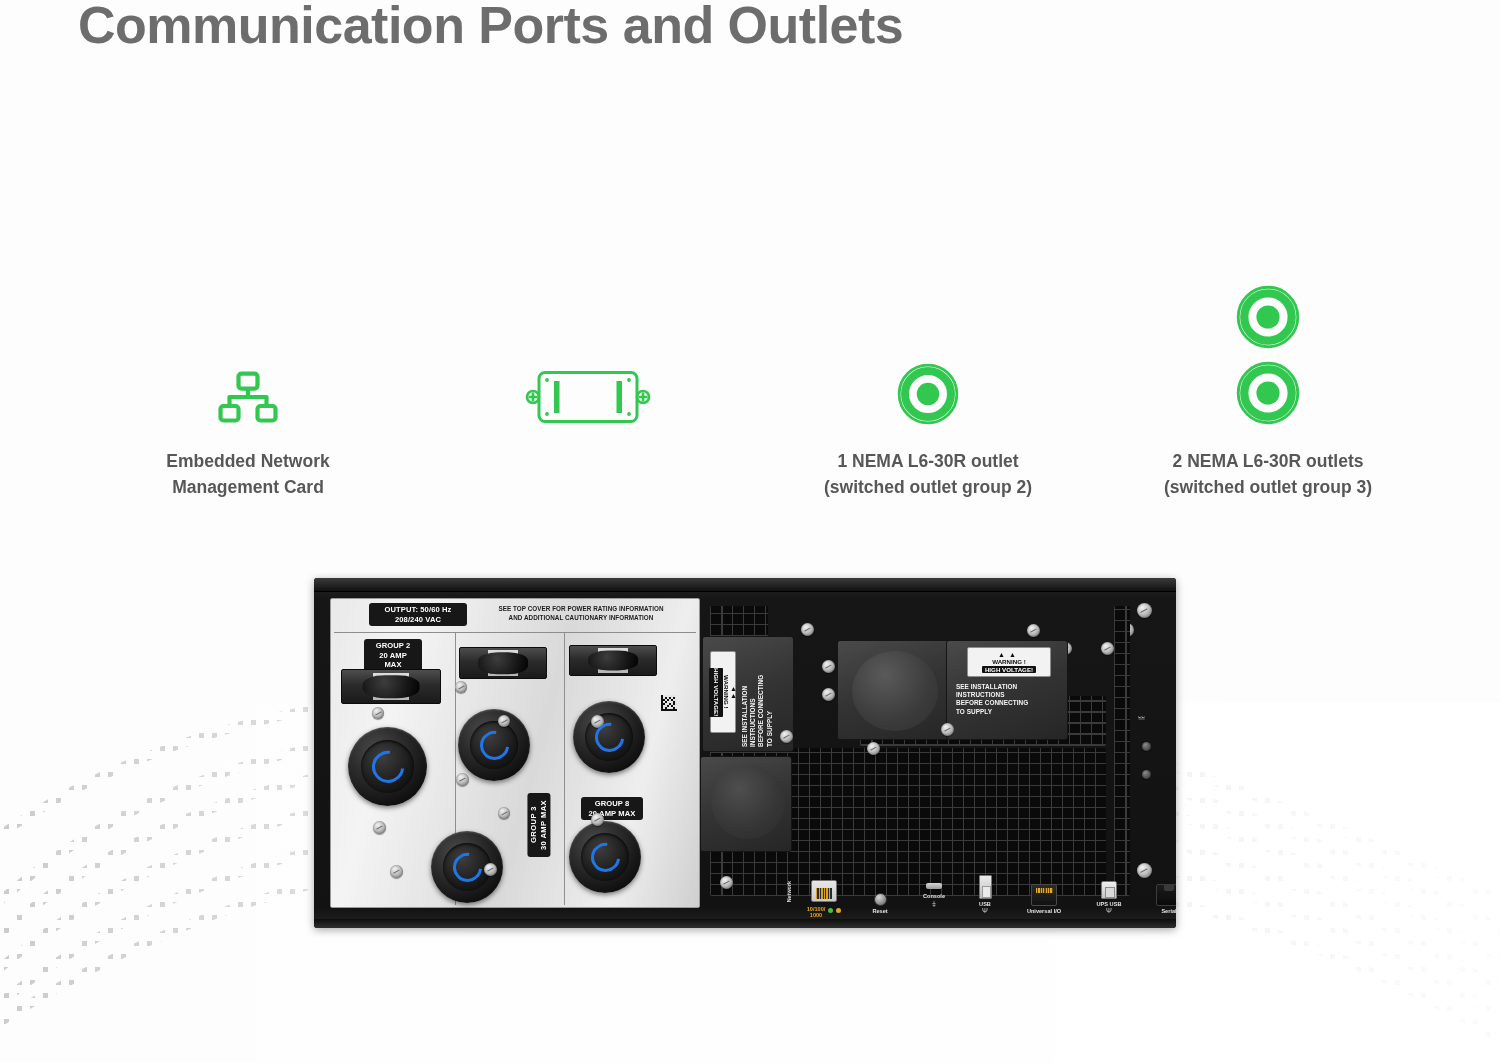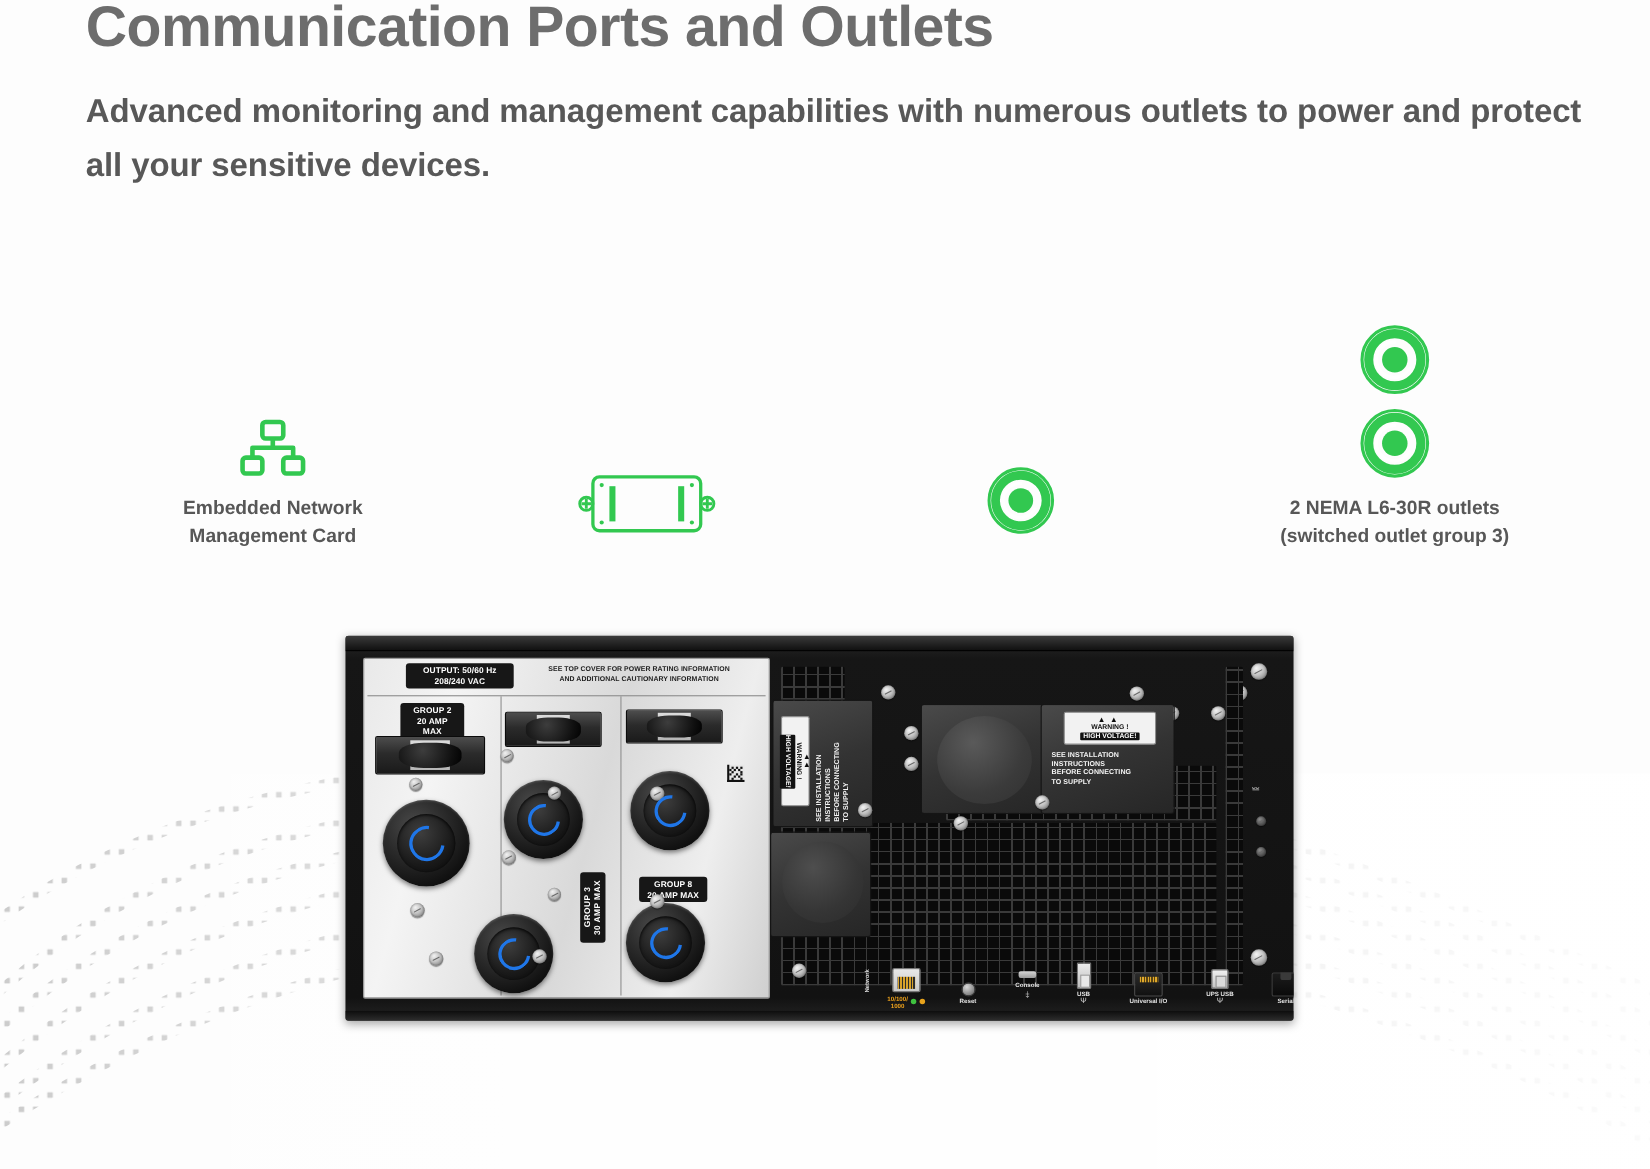--- a/index.html
+++ b/index.html
@@ -56,21 +56,21 @@
     width: 1360px; height: 215px;
     display: flex;
     align-items: flex-end;
     z-index: 3;
   }
   .feature {
     flex: 1 1 0;
     display: flex;
     flex-direction: column;
     align-items: center;
-    justify-content: flex-end;
+    justify-content: space-between;
     height: 100%;
   }
   .feature-icons {
     display: flex;
     flex-direction: column;
     align-items: center;
     justify-content: flex-end;
     gap: 12px;
     min-height: 140px;
     margin-bottom: 14px;
@@ -388,21 +388,20 @@
         </g>
       </mask>
     </defs>
     <g mask="url(#wavemask)">
       <rect width="1500" height="360" fill="url(#dots)"></rect>
     </g>
     <rect width="1500" height="360" fill="url(#fadeL)"></rect>
   </svg>
 
   <h1 class="headline">Communication Ports and Outlets</h1>
-  <p class="subhead">Advanced monitoring and management capabilities with numerous outlets to power and protect all your sensitive devices.</p>
 
   <div class="features">
 
     <div class="feature">
       <div class="feature-icons">
         <svg class="icn" width="62" height="54" viewBox="0 0 62 54" aria-hidden="true">
           <g fill="none" stroke="#32c850" stroke-width="4.2" stroke-linejoin="round">
             <rect x="21.5" y="2.6" width="19" height="15" rx="3"></rect>
             <rect x="3.5" y="35" width="18" height="14.5" rx="3"></rect>
             <rect x="40.5" y="35" width="18" height="14.5" rx="3"></rect>
@@ -437,20 +436,22 @@
 
     <div class="feature">
       <div class="feature-icons">
         <svg class="icn" width="62" height="62" viewBox="0 0 58 58" aria-hidden="true">
           <circle cx="29" cy="29" r="27" fill="none" stroke="#32c850" stroke-width="2.6"></circle>
           <circle cx="29" cy="29" r="21.5" fill="none" stroke="#32c850" stroke-width="7.5"></circle>
           <circle cx="29" cy="29" r="10.5" fill="#32c850"></circle>
           <path d="M29 14.5 A14.5 14.5 0 1 0 41 36" fill="none" stroke="#ffffff" stroke-width="2.6" stroke-linecap="round"></path>
         </svg>
       </div>
+      <div class="feature-label">1 NEMA L6-30R outlet
+(switched outlet group 2)</div>
     </div>
 
     <div class="feature">
       <div class="feature-icons">
         <svg class="icn" width="64" height="64" viewBox="0 0 58 58" aria-hidden="true">
           <circle cx="29" cy="29" r="27" fill="none" stroke="#32c850" stroke-width="2.6"></circle>
           <circle cx="29" cy="29" r="21.5" fill="none" stroke="#32c850" stroke-width="7.5"></circle>
           <circle cx="29" cy="29" r="10.5" fill="#32c850"></circle>
           <path d="M29 14.5 A14.5 14.5 0 1 0 41 36" fill="none" stroke="#ffffff" stroke-width="2.6" stroke-linecap="round"></path>
         </svg>

